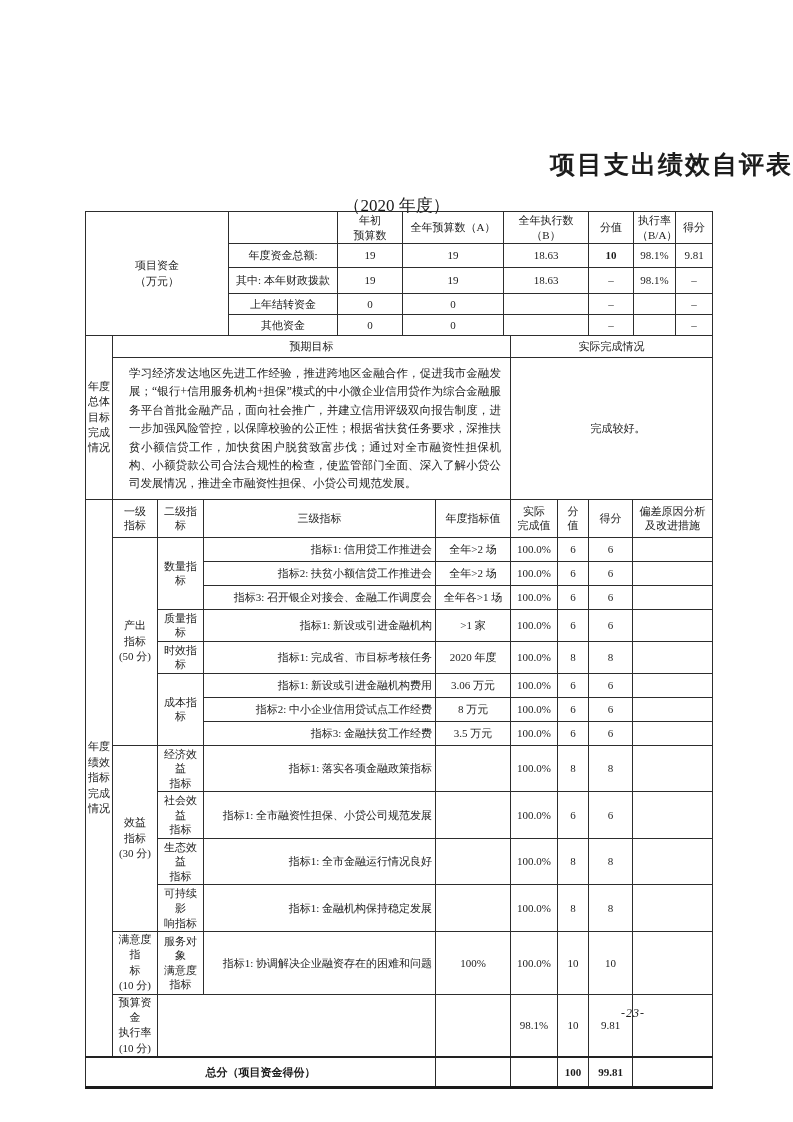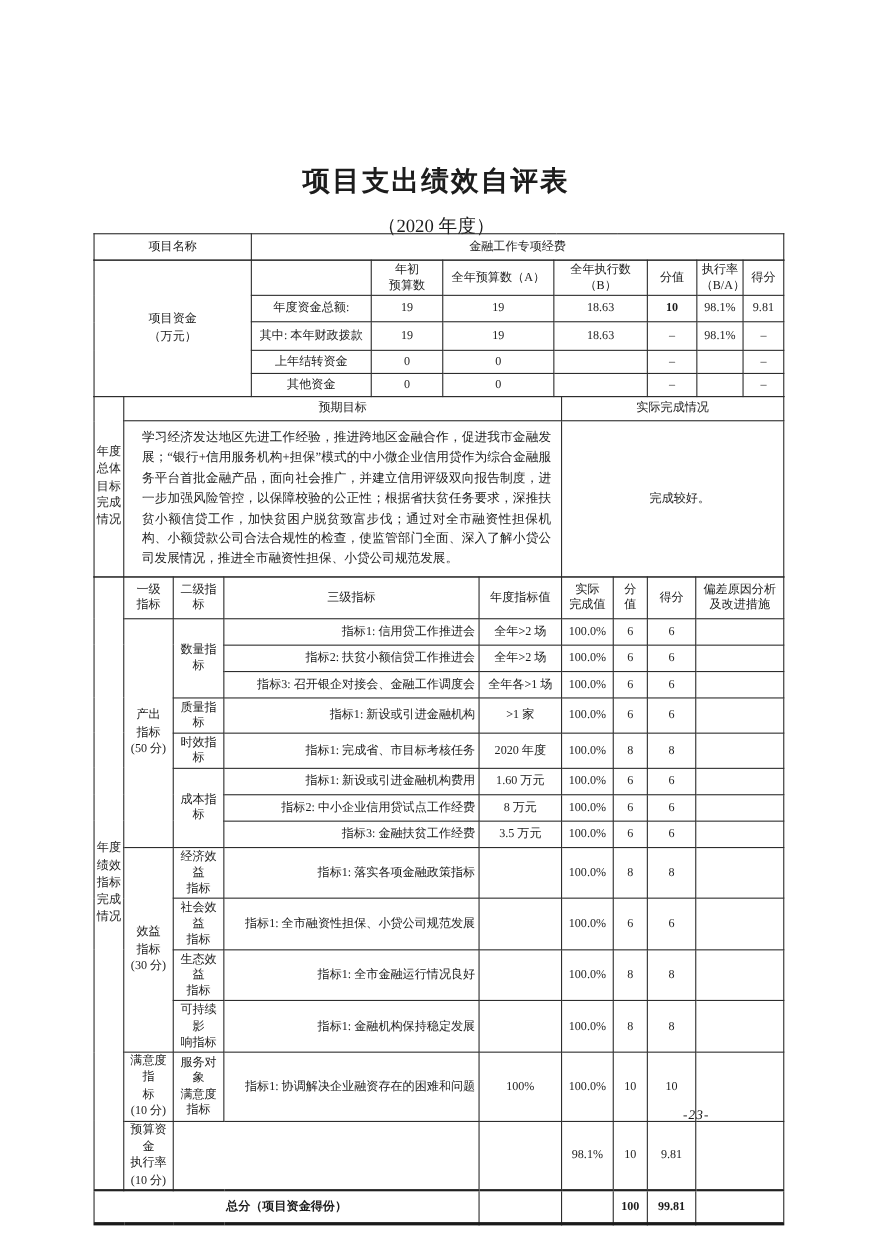--- a/index.html
+++ b/index.html
@@ -7,21 +7,21 @@
   .page {
     position: relative;
     width: 793px; height: 1122px;
     background: #ffffff;
     font-family: "Liberation Serif", "DejaVu Serif", serif;
     color: #1c1c1c;
     overflow: hidden;
   }
   .doc-title {
     position: absolute; top: 148px; left: 0; right: 0;
-    text-align: center;
+    text-align: right;
     font-size: 25px; font-weight: bold; letter-spacing: 2px;
   }
   .doc-subtitle {
     position: absolute; top: 194px; left: 0; right: 0;
     text-align: center;
     font-size: 17px;
   }
   .doc-body { position: absolute; left: 85px; top: 212px; width: 627px; }
   table {
     border-collapse: collapse;
@@ -78,24 +78,20 @@
   <div class="doc-body">
 
     <table>
       <colgroup>
           <col style="width:143px">
           <col style="width:277px">
           <col style="width:55px">
           <col style="width:152px">
         </colgroup>
       <tbody>
-          <tr class="h24">
-        <td>项目名称</td>
-        <td colspan="3">金融工作专项经费</td>
-      </tr>
     </tbody>
       </table>
 
     <table>
       <colgroup>
           <col style="width:143px">
           <col style="width:109px">
           <col style="width:65px">
           <col style="width:101px">
           <col style="width:85px">
@@ -246,21 +242,21 @@
         <td class="left">指标1: 完成省、市目标考核任务</td>
         <td>2020 年度</td>
         <td>100.0%</td>
         <td>8</td>
         <td>8</td>
         <td></td>
       </tr>
       <tr class="h24">
         <td rowspan="3">成本指标</td>
         <td class="left">指标1: 新设或引进金融机构费用</td>
-        <td>1.60 万元</td>
+        <td>3.06 万元</td>
         <td>100.0%</td>
         <td>6</td>
         <td>6</td>
         <td></td>
       </tr>
       <tr class="h24">
         <td class="left">指标2: 中小企业信用贷试点工作经费</td>
         <td>8 万元</td>
         <td>100.0%</td>
         <td>6</td>

